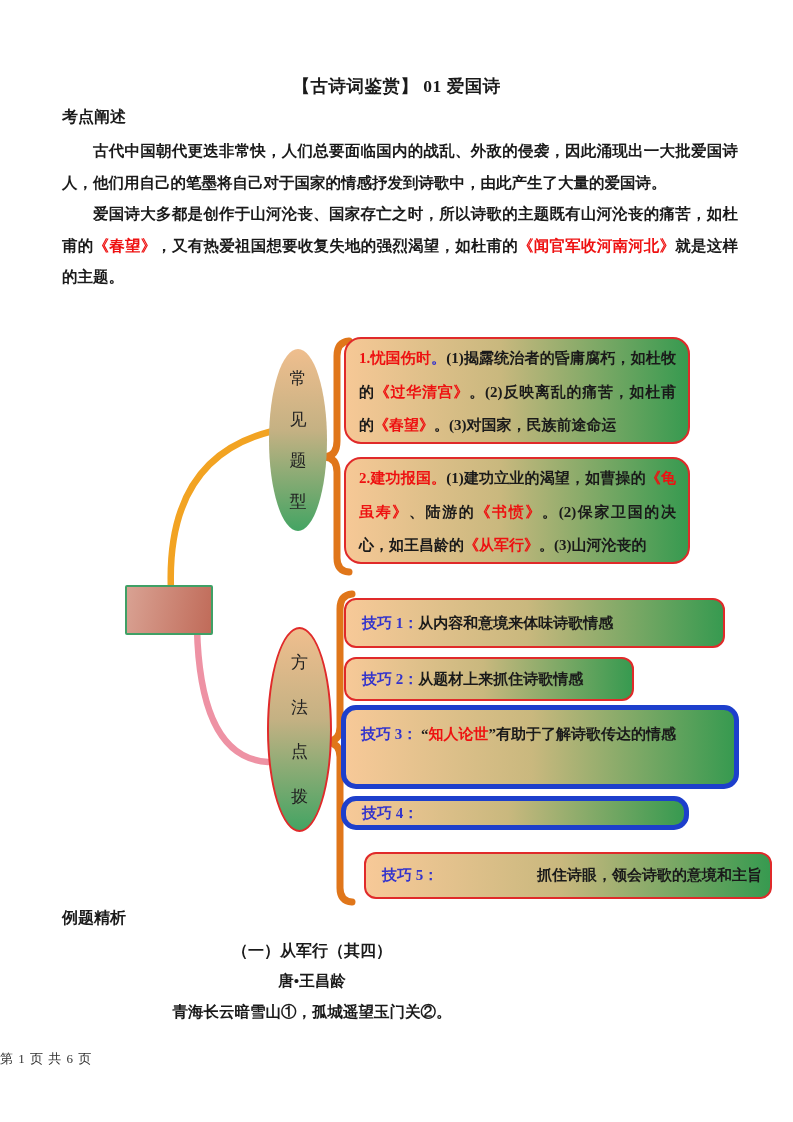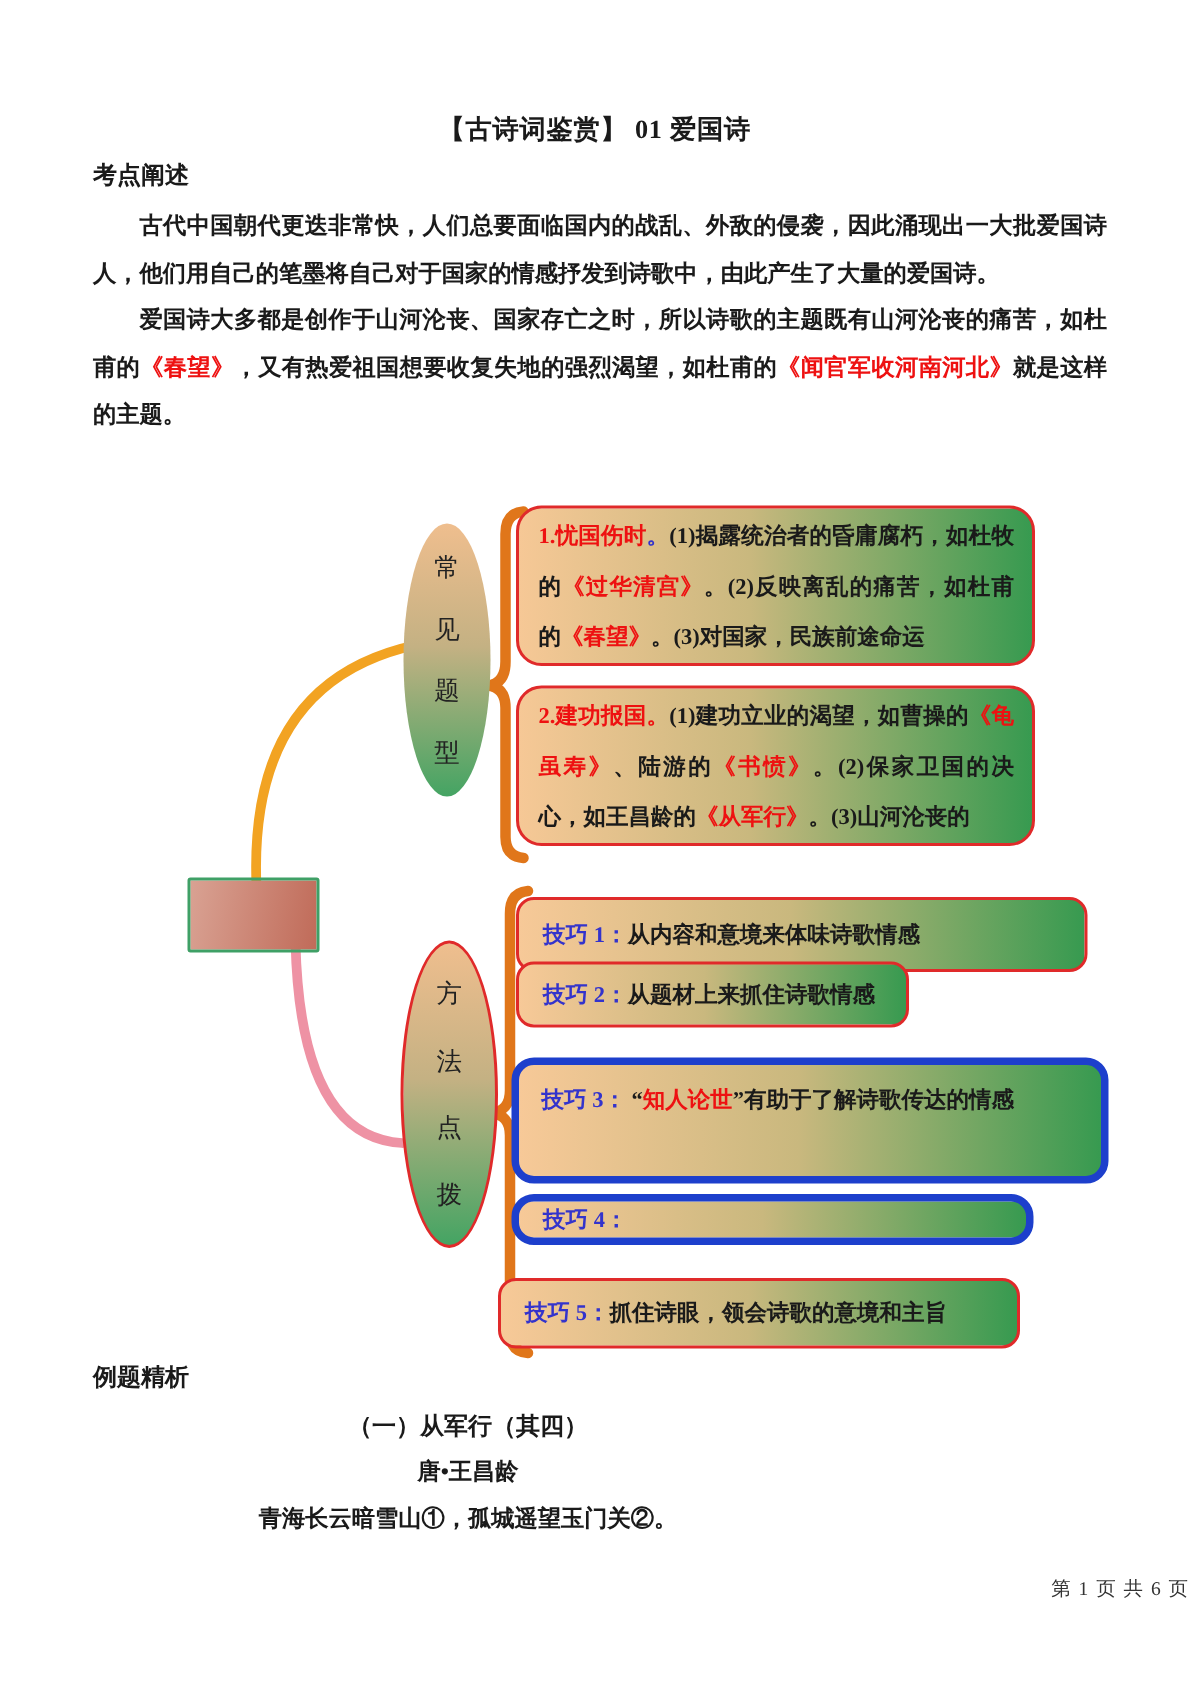--- a/index.html
+++ b/index.html
@@ -36,31 +36,31 @@
     padding:3px 12px 0 13px;box-sizing:border-box;
     text-align:justify;text-justify:inter-character;}
   .bigbox1{top:337px;}
   .bigbox2{top:457px;}
   .tip{position:absolute;background:linear-gradient(90deg,#f7c998 0%,#c9b87e 48%,#379a50 100%);
     font-size:15px;font-weight:700;box-sizing:border-box;}
   .tip-red{border:2.5px solid #e02a2a;border-radius:12px;}
   .tip-blue{border:5px solid #1d3fcc;border-radius:15px;}
   .tip-flex{display:flex;align-items:center;padding-left:16px;padding-right:8px;}
   .tip1{left:344px;top:598px;width:381px;height:50px;}
-  .tip2{left:344px;top:641px;width:262px;height:44px;}
+  .tip2{left:344px;top:657px;width:290px;height:44px;}
   .tip3{left:341px;top:705px;width:398px;height:84px;
     padding:9px 14px 0 15px;line-height:30px;text-align:justify;text-justify:inter-character;}
   .tip4{left:341px;top:796px;width:348px;height:34px;}
-  .tip5{left:332px;top:852px;width:348px;height:47px;}
+  .tip5{left:364px;top:852px;width:408px;height:47px;justify-content:space-between;}
   
   .poem-center{position:absolute;left:62px;width:500px;text-align:center;}
   .poem-title{top:941px;font-size:16px;font-weight:700;}
   .poem-author{top:971px;font-size:15.5px;font-weight:600;}
   .poem-line{top:1002px;font-size:15.5px;font-weight:600;}
-  .page-footer{position:absolute;top:1050px;left:0;width:100%;text-align:right;
+  .page-footer{position:absolute;top:1050px;left:0;width:100%;text-align:left;
     font-size:13px;color:#333;letter-spacing:1px;}
 </style>
 </head>
 <body>
 
 <div class="page">
 
   <div class="doc-title">【古诗词鉴赏】 01 爱国诗</div>
 
   <div class="sec-heading h-kaodian">考点阐述</div>

